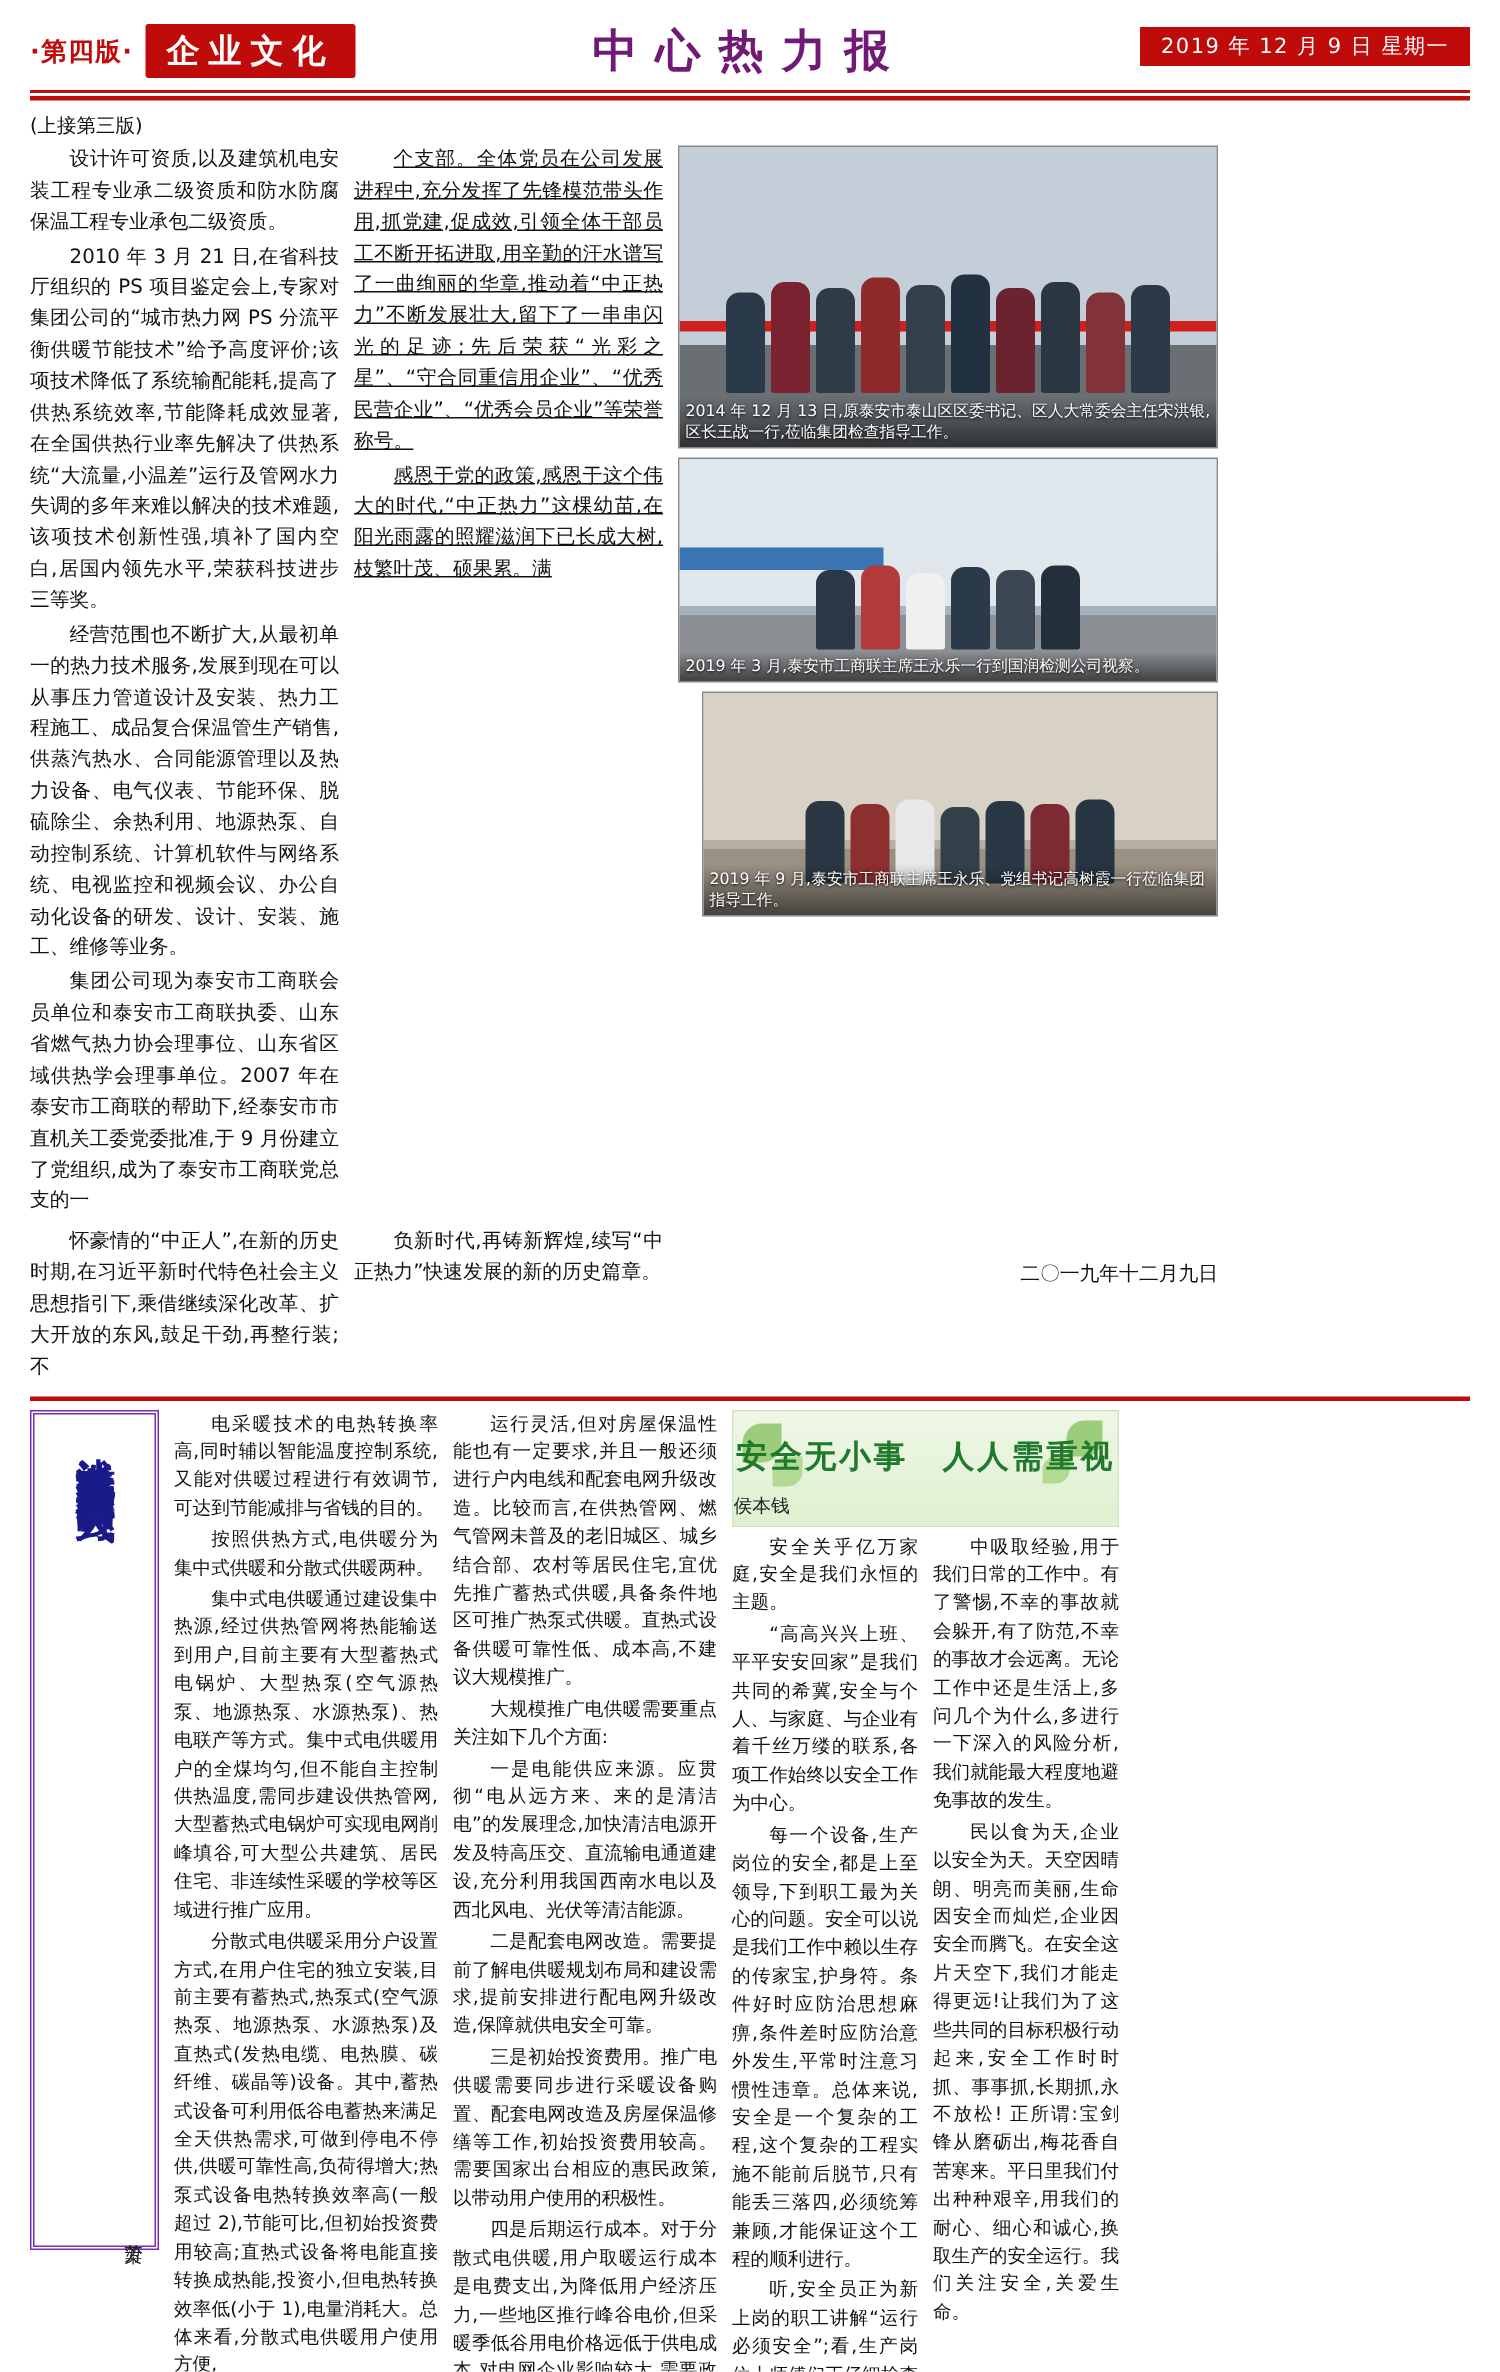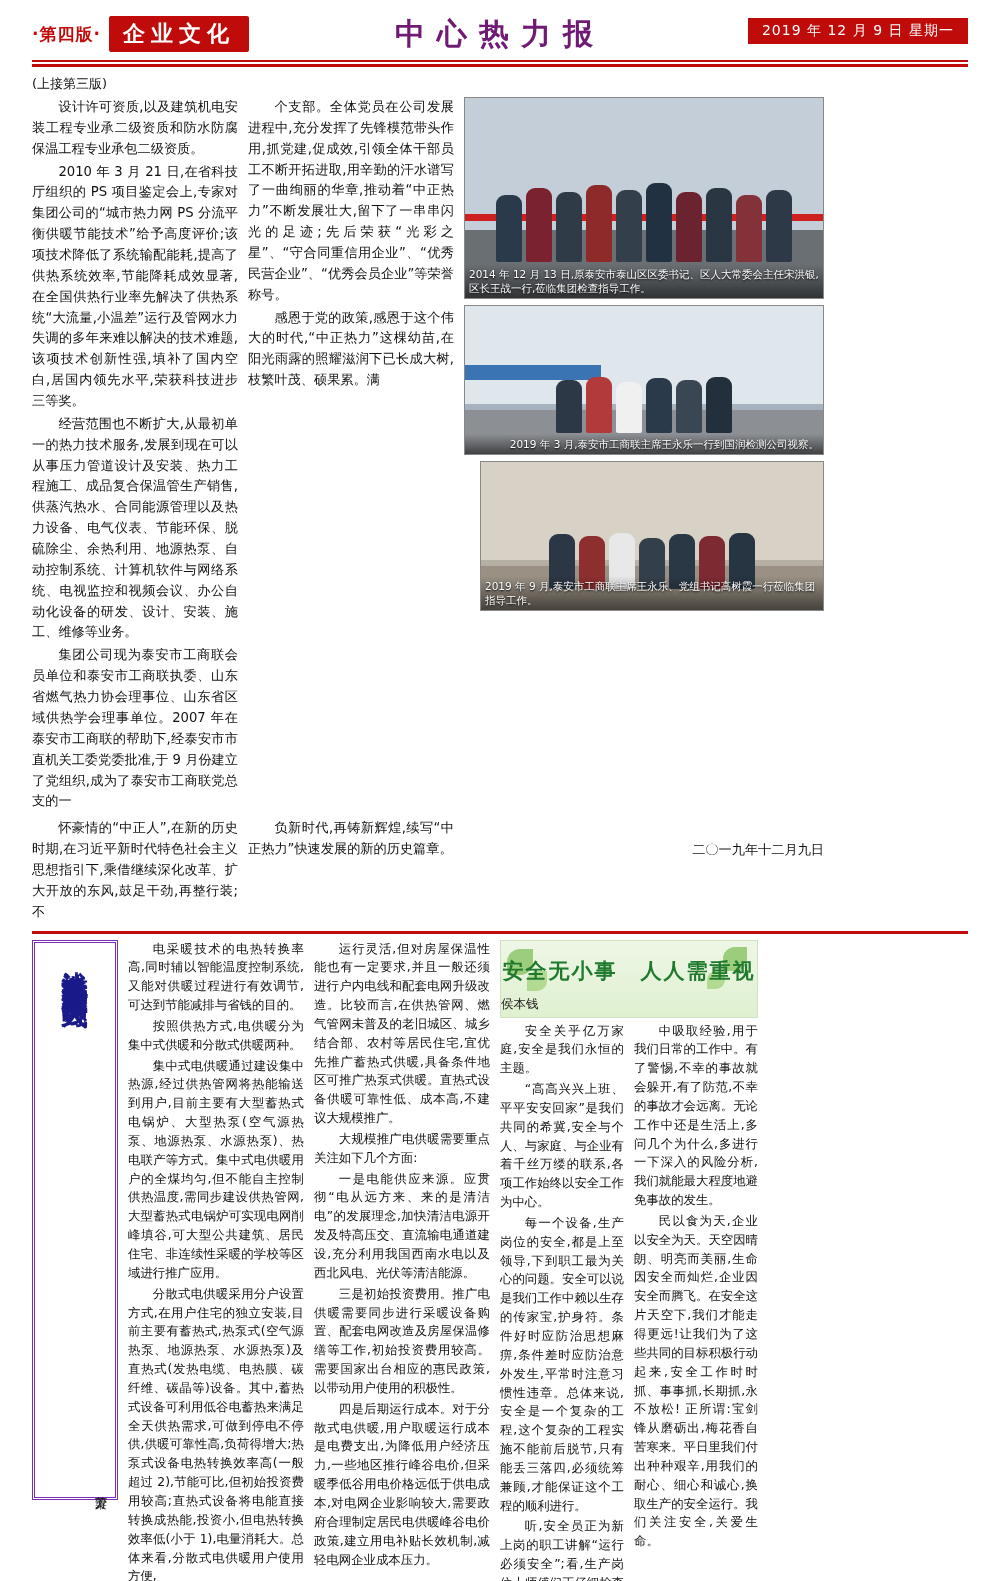--- a/index.html
+++ b/index.html
@@ -4,21 +4,21 @@
 <style>
   html,body{margin:0;padding:0;}
   body{
     width:1000px;height:1581px;
     background:#ffffff;
     font-family:"DejaVu Sans","Liberation Sans",sans-serif;
     color:#111;
     position:relative;
     overflow:hidden;
   }
-  .page{position:relative;width:1000px;height:1581px;box-sizing:border-box;padding:14px 32px;}
+  .page{position:relative;width:1000px;height:1581px;box-sizing:border-box;padding:14px 20px;}
 
   
   .masthead{position:relative;height:46px;border-bottom:2px solid #c00b0b;}
   .mh-left{position:absolute;left:0;top:2px;display:flex;align-items:center;gap:0;}
   .edition{
     font-size:17px;font-weight:bold;color:#c00b0b;letter-spacing:1px;
     padding-right:8px;font-family:"DejaVu Sans",sans-serif;
   }
   .section-box{
     background:#c00b0b;color:#fff;font-size:22px;font-weight:bold;
@@ -35,32 +35,32 @@
   }
   .mh-rule2{height:3px;background:#c00b0b;margin-top:2px;}
 
   
   .top-sec{margin-top:8px;position:relative;}
   .cont-note{font-size:13px;margin:0 0 4px 0;}
   .top-grid{display:flex;gap:10px;}
   .col{font-size:13.2px;line-height:1.58;text-align:justify;}
   .col p{margin:0 0 2px 0;text-indent:2em;}
   .c1{width:206px;}
-  .c2{width:206px;}
+  .c2{width:206px;text-decoration:underline;}
   .photos{width:360px;display:flex;flex-direction:column;gap:6px;}
 
   .photo{position:relative;overflow:hidden;border:1px solid #888;}
   .caption{
     position:absolute;left:0;right:0;bottom:0;
     color:#fff;font-size:10.5px;line-height:1.35;padding:3px 4px;
     background:linear-gradient(transparent,rgba(0,0,0,.55));
     text-shadow:0 1px 2px #000;
   }
   .ph1{height:200px;background:linear-gradient(#b9c6d4,#8c9bab);}
-  .ph2{height:148px;background:linear-gradient(#c9d3dd,#96a3b0);text-align:right;}
+  .ph2{height:148px;background:linear-gradient(#c9d3dd,#96a3b0);}
   .ph3{height:148px;background:linear-gradient(#d4cfc4,#a8a195);margin-left:16px;}
 
   
   .scene{position:absolute;inset:0;}
   .floor{position:absolute;left:0;right:0;bottom:0;height:34%;background:#6c6f74;}
   .wall{position:absolute;left:0;right:0;top:0;height:66%;background:#cdd6de;}
   .figrow{position:absolute;left:0;right:0;bottom:18%;height:58%;display:flex;align-items:flex-end;justify-content:center;gap:4px;}
   .fig{width:26px;border-radius:9px 9px 2px 2px;}
   .ribbon{position:absolute;left:0;right:0;top:50%;height:7px;background:#cf2020;}
 
@@ -224,20 +224,21 @@
       <p>电采暖技术的电热转换率高,同时辅以智能温度控制系统,又能对供暖过程进行有效调节,可达到节能减排与省钱的目的。</p>
       <p>按照供热方式,电供暖分为集中式供暖和分散式供暖两种。</p>
       <p>集中式电供暖通过建设集中热源,经过供热管网将热能输送到用户,目前主要有大型蓄热式电锅炉、大型热泵(空气源热泵、地源热泵、水源热泵)、热电联产等方式。集中式电供暖用户的全煤均匀,但不能自主控制供热温度,需同步建设供热管网,大型蓄热式电锅炉可实现电网削峰填谷,可大型公共建筑、居民住宅、非连续性采暖的学校等区域进行推广应用。</p>
       <p>分散式电供暖采用分户设置方式,在用户住宅的独立安装,目前主要有蓄热式,热泵式(空气源热泵、地源热泵、水源热泵)及直热式(发热电缆、电热膜、碳纤维、碳晶等)设备。其中,蓄热式设备可利用低谷电蓄热来满足全天供热需求,可做到停电不停供,供暖可靠性高,负荷得增大;热泵式设备电热转换效率高(一般超过 2),节能可比,但初始投资费用较高;直热式设备将电能直接转换成热能,投资小,但电热转换效率低(小于 1),电量消耗大。总体来看,分散式电供暖用户使用方便,</p>
     </div>
 
     <div class="col-b lcol">
       <p>运行灵活,但对房屋保温性能也有一定要求,并且一般还须进行户内电线和配套电网升级改造。比较而言,在供热管网、燃气管网未普及的老旧城区、城乡结合部、农村等居民住宅,宜优先推广蓄热式供暖,具备条件地区可推广热泵式供暖。直热式设备供暖可靠性低、成本高,不建议大规模推广。</p>
       <p>大规模推广电供暖需要重点关注如下几个方面:</p>
       <p>一是电能供应来源。应贯彻“电从远方来、来的是清洁电”的发展理念,加快清洁电源开发及特高压交、直流输电通道建设,充分利用我国西南水电以及西北风电、光伏等清洁能源。</p>
+      <p>二是配套电网改造。需要提前了解电供暖规划布局和建设需求,提前安排进行配电网升级改造,保障就供电安全可靠。</p>
       <p>三是初始投资费用。推广电供暖需要同步进行采暖设备购置、配套电网改造及房屋保温修缮等工作,初始投资费用较高。需要国家出台相应的惠民政策,以带动用户使用的积极性。</p>
       <p>四是后期运行成本。对于分散式电供暖,用户取暖运行成本是电费支出,为降低用户经济压力,一些地区推行峰谷电价,但采暖季低谷用电价格远低于供电成本,对电网企业影响较大,需要政府合理制定居民电供暖峰谷电价政策,建立用电补贴长效机制,减轻电网企业成本压力。</p>
 
     </div>
 
     <div class="right-block">
 
       <div class="safety-banner">
         <div class="leaf" style="left:6px;top:8px;width:26px;height:26px;"></div>
         <div class="leaf" style="left:26px;top:30px;width:20px;height:20px;background:#a9d585;"></div>

